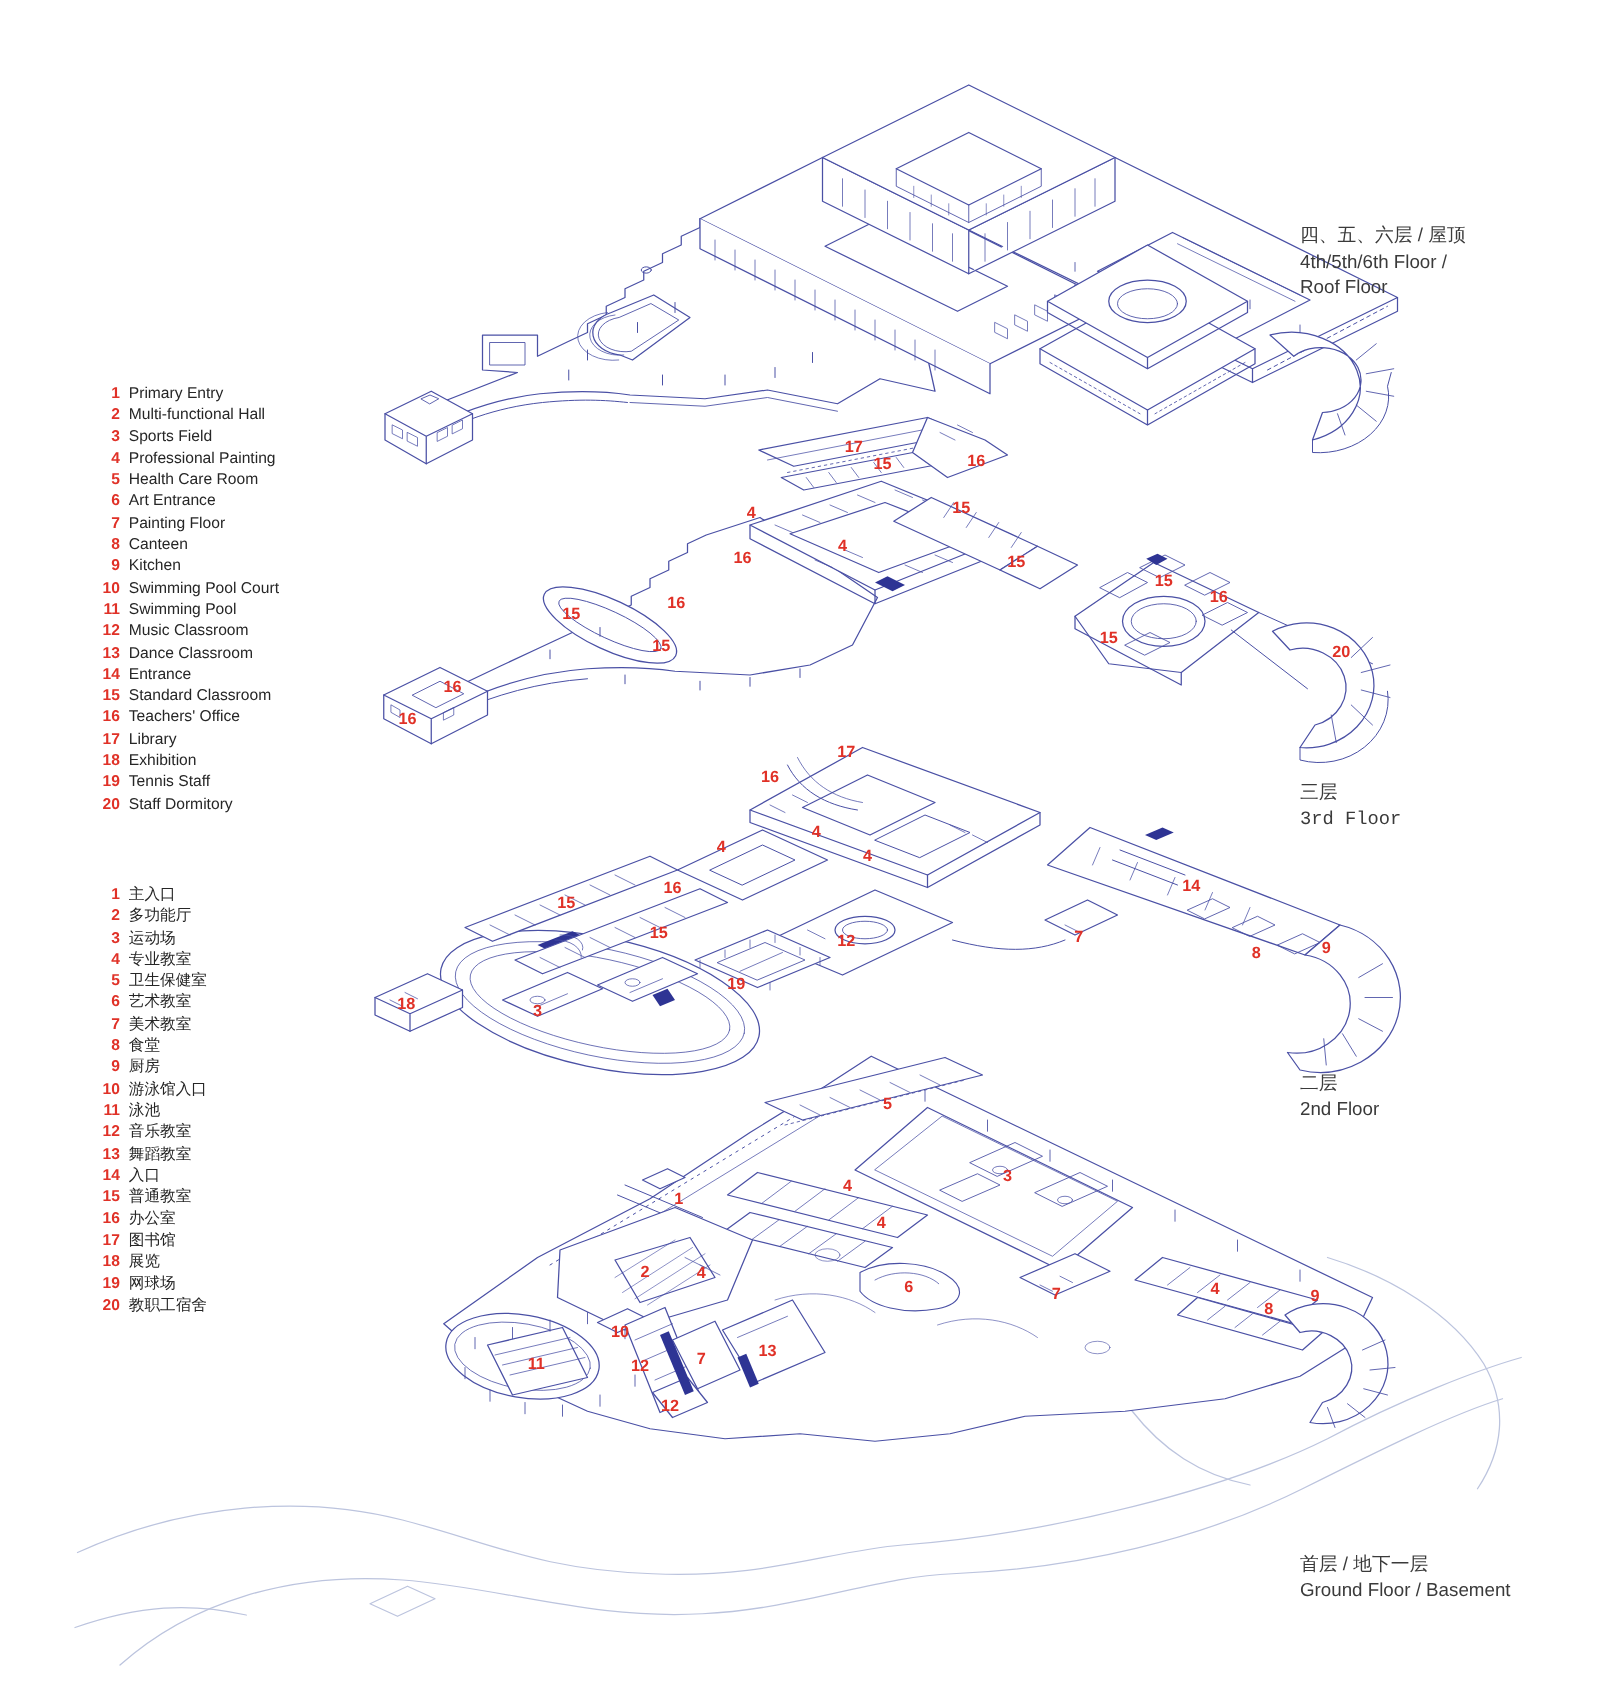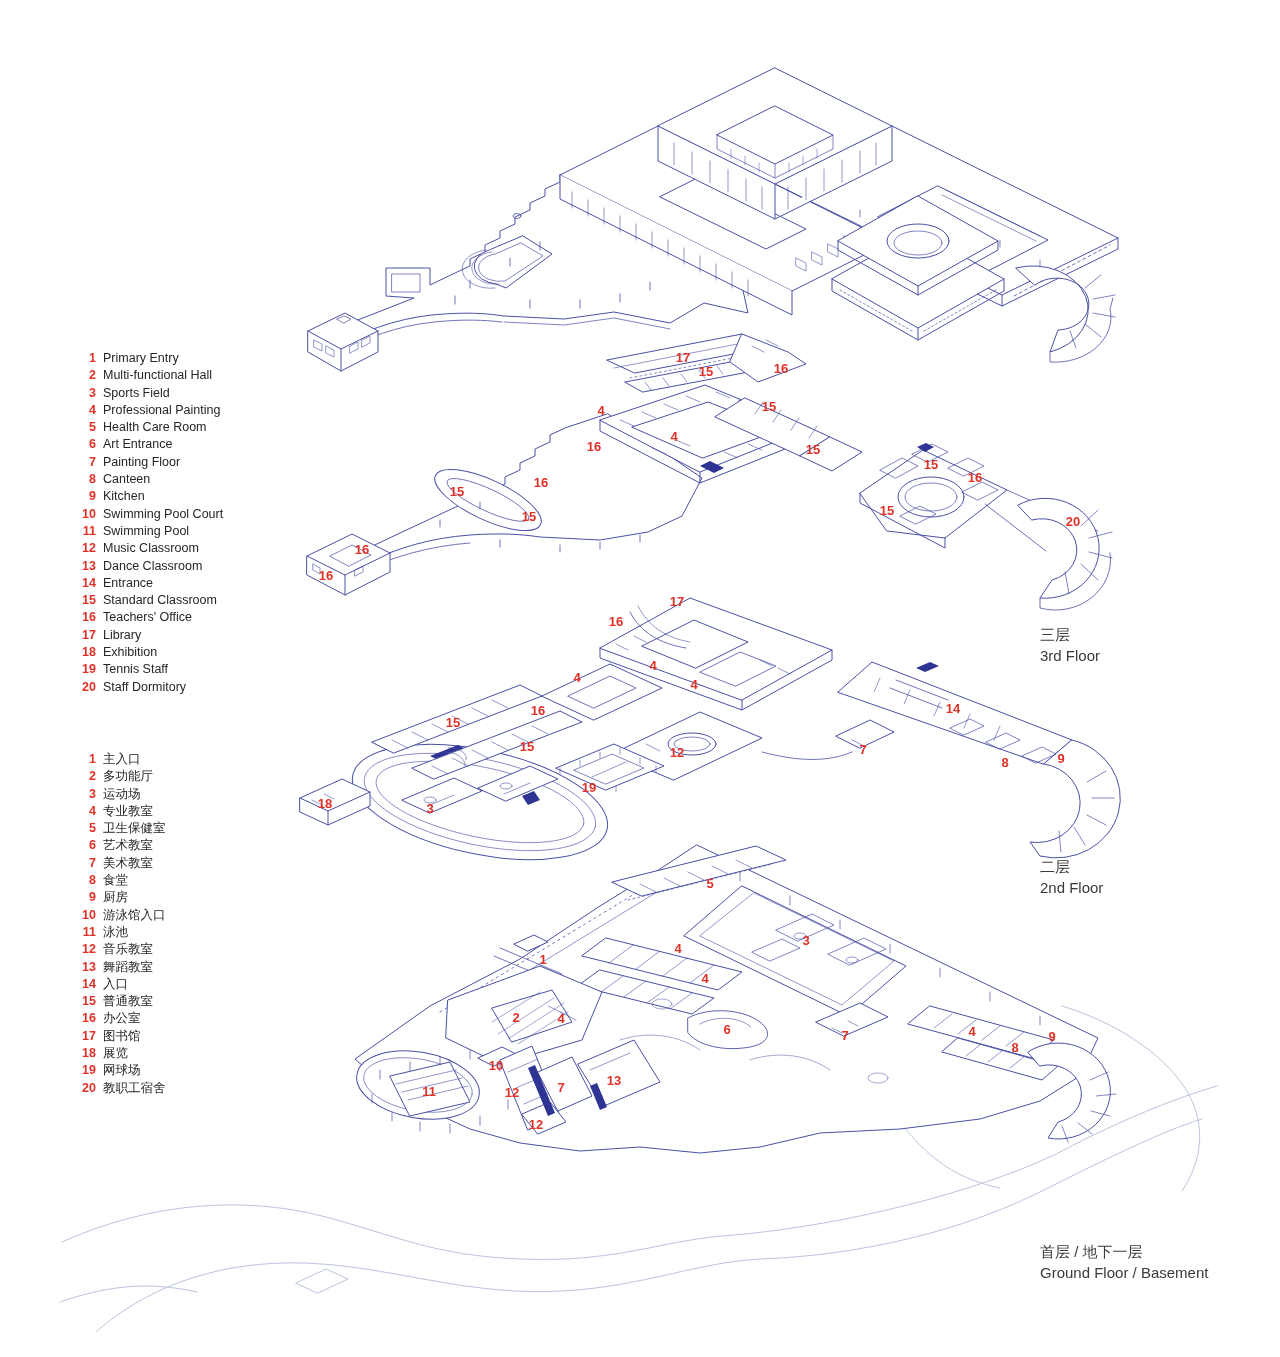--- a/index.html
+++ b/index.html
@@ -5,27 +5,27 @@
   html,body{margin:0;padding:0;background:#fff;}
   .stage{position:relative;width:1280px;height:1357px;background:#ffffff;overflow:hidden;
          font-family:"Liberation Sans",sans-serif;}
   .stage svg{position:absolute;left:0;top:0;}
   
   .legend{position:absolute;left:62px;width:240px;list-style:none;margin:0;padding:0;}
   .legend-en{top:307px;}
   .legend-cn{top:707px;}
   .legend li{display:flex;align-items:baseline;height:17.3px;font-size:12.5px;}
   .legend .num{width:34px;text-align:right;color:#e03127;font-weight:700;margin-right:7px;flex:none;}
-  .legend .lab{color:#262626;white-space:nowrap;margin-top:44px;}
+  .legend .lab{color:#262626;white-space:nowrap;}
   
   .floor-label{position:absolute;color:#3a3a3a;font-size:15px;line-height:20px;}
   .floor-label .cn{margin-bottom:1px;}
   .floor-label .en{white-space:pre-line;}
   .fl-roof{left:1040px;top:179px;}
-  .fl-f3{left:1040px;top:625px;}
+  .fl-f3{left:1040px;top:625px;font-family:Liberation Mono, monospace;}
   .fl-f2{left:1040px;top:857px;}
   .fl-ground{left:1040px;top:1242px;}
   
   .marker{position:absolute;transform:translate(-50%,-50%);color:#e03127;
           font-size:13px;font-weight:700;line-height:13px;}
 </style>
 </head>
 <body>
 
 <div class="stage">
@@ -419,20 +419,25 @@
       <li>
         <span class="num">19</span>
         <span class="lab">网球场</span>
       </li>
       <li>
         <span class="num">20</span>
         <span class="lab">教职工宿舍</span>
       </li>
     </ul>
 
+  <div class="floor-label fl-roof">
+    <div class="cn">四、五、六层 / 屋顶</div>
+    <div class="en">4th/5th/6th Floor /
+Roof Floor</div>
+  </div>
   <div class="floor-label fl-f3">
     <div class="cn">三层</div>
     <div class="en">3rd Floor</div>
   </div>
   <div class="floor-label fl-f2">
     <div class="cn">二层</div>
     <div class="en">2nd Floor</div>
   </div>
   <div class="floor-label fl-ground">
     <div class="cn">首层 / 地下一层</div>

